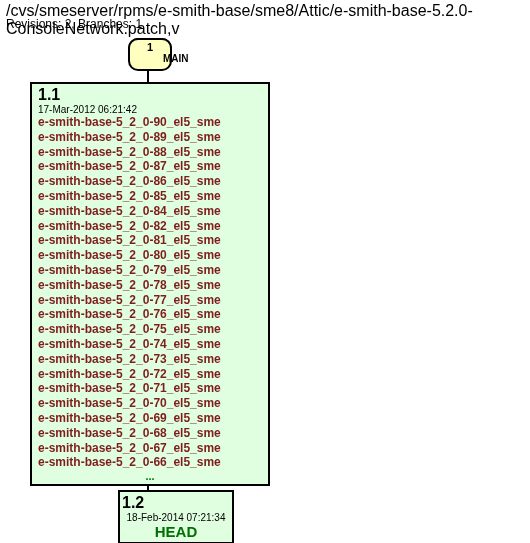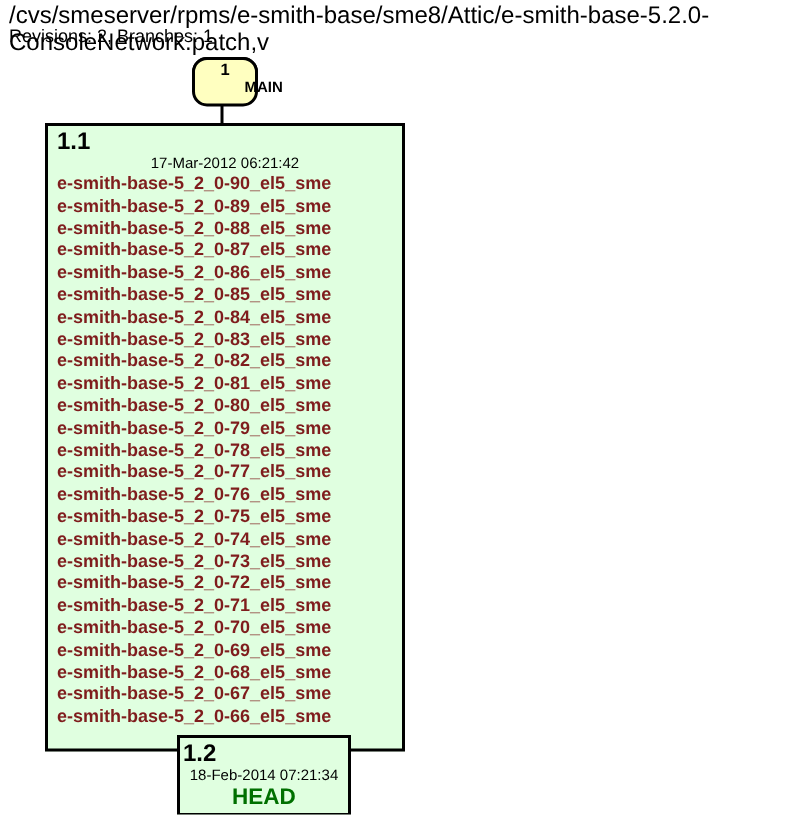--- a/index.html
+++ b/index.html
@@ -62,21 +62,20 @@
     padding: 2px 2px 2px 2px;
     text-align: center;
   }
   .rev-num {
     text-align: left;
     font-size: 16px;
     font-weight: bold;
     margin: 0;
   }
   .rev-date {
-    text-align: center;
     font-size: 10px;
     margin: 0;
   }
   .tag-list {
     margin: 0;
     padding: 0;
     list-style: none;
   }
   .tag-list li {
     color: #7f1d1d;
@@ -132,21 +131,20 @@
     <p class="rev-num">1.1</p>
     <p class="rev-date">17-Mar-2012 06:21:42</p>
     <ul class="tag-list" id="taglist">
         <li>e-smith-base-5_2_0-90_el5_sme</li>
         <li>e-smith-base-5_2_0-89_el5_sme</li>
         <li>e-smith-base-5_2_0-88_el5_sme</li>
         <li>e-smith-base-5_2_0-87_el5_sme</li>
         <li>e-smith-base-5_2_0-86_el5_sme</li>
         <li>e-smith-base-5_2_0-85_el5_sme</li>
         <li>e-smith-base-5_2_0-84_el5_sme</li>
-        <li>e-smith-base-5_2_0-83_el5_sme</li>
         <li>e-smith-base-5_2_0-82_el5_sme</li>
         <li>e-smith-base-5_2_0-81_el5_sme</li>
         <li>e-smith-base-5_2_0-80_el5_sme</li>
         <li>e-smith-base-5_2_0-79_el5_sme</li>
         <li>e-smith-base-5_2_0-78_el5_sme</li>
         <li>e-smith-base-5_2_0-77_el5_sme</li>
         <li>e-smith-base-5_2_0-76_el5_sme</li>
         <li>e-smith-base-5_2_0-75_el5_sme</li>
         <li>e-smith-base-5_2_0-74_el5_sme</li>
         <li>e-smith-base-5_2_0-73_el5_sme</li>

